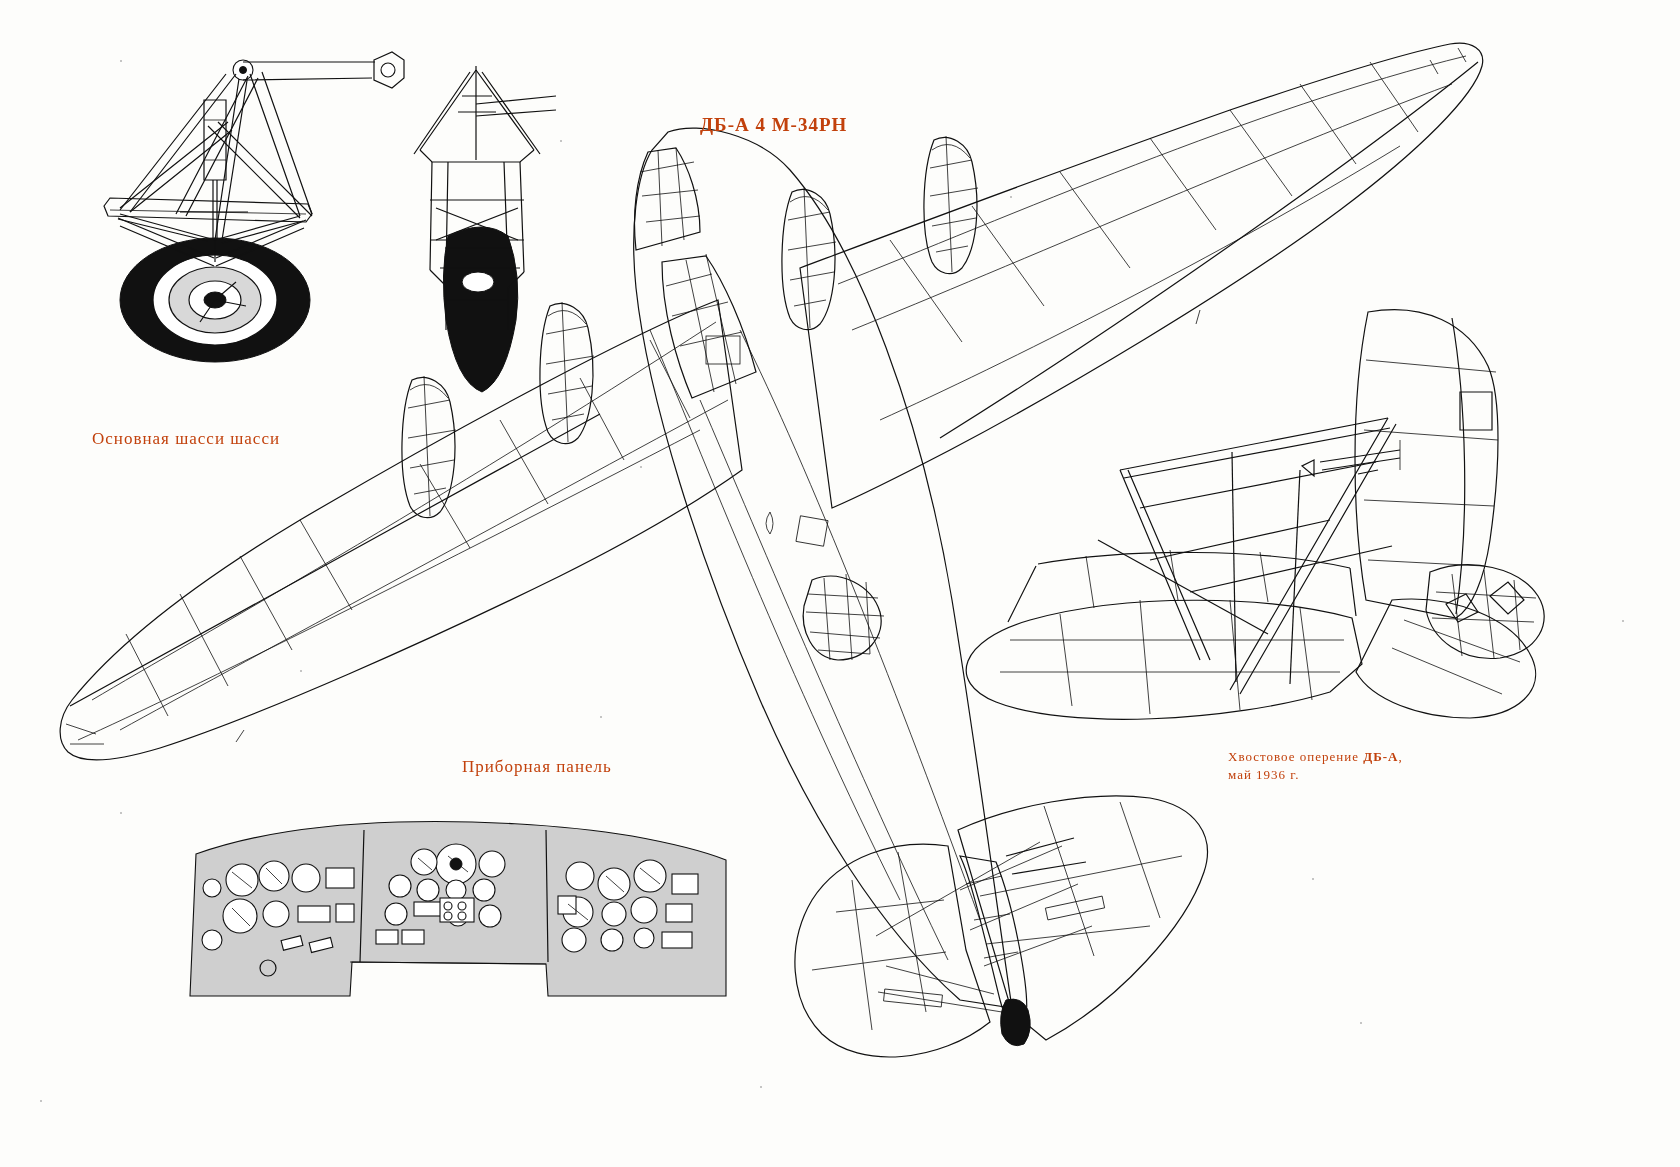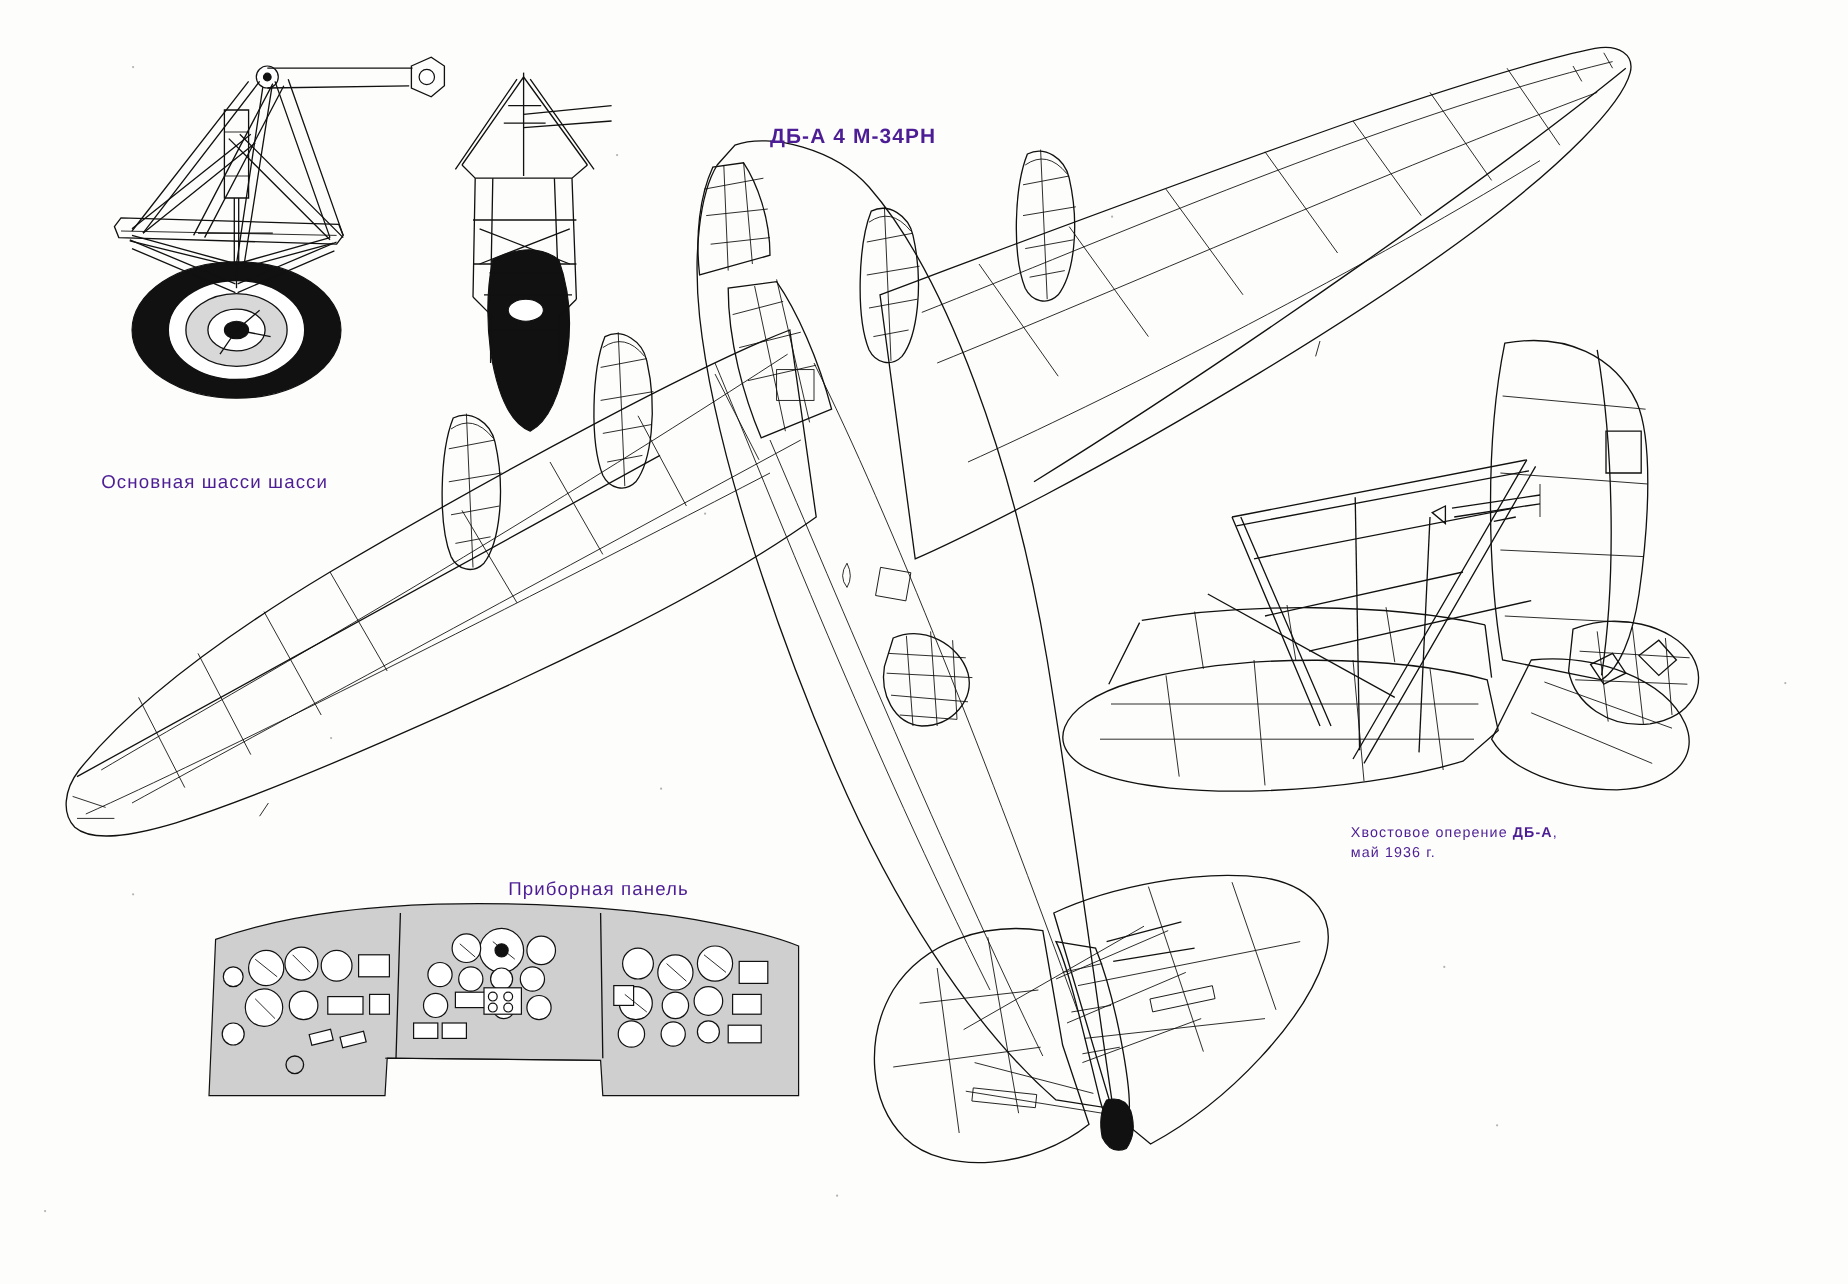--- a/index.html
+++ b/index.html
@@ -5,28 +5,28 @@
   html,body{margin:0;padding:0;background:#ffffff;}
   body{font-family:"DejaVu Sans Mono", monospace;}
   #sheet{
     position:relative;
     width:1680px;height:1167px;
     background:#fdfdfb;
     overflow:hidden;
   }
   .lbl{
     position:absolute;
-    font-family:Liberation Sans, sans-serif;
-    color:#4c1d95;
+    font-family:Liberation Serif, serif;
+    color:#c2410c;
     white-space:pre;
     line-height:1.35;
   }
   .t-title{left:700px;top:112px;font-size:19px;font-weight:bold;letter-spacing:1px;}
   .t-gear{left:92px;top:428px;font-size:17px;letter-spacing:1px;}
-  .t-panel{left:462px;top:798px;font-size:17px;letter-spacing:1px;}
+  .t-panel{left:462px;top:756px;font-size:17px;letter-spacing:1px;}
   .t-tail{left:1228px;top:748px;font-size:13px;letter-spacing:1px;}
   .t-tail b{font-weight:bold;}
   svg{position:absolute;left:0;top:0;}
   .ln{fill:none;stroke:#111;stroke-width:1.2;}
   .ln-t{fill:none;stroke:#111;stroke-width:0.8;}
   .fillk{fill:#111;stroke:#111;stroke-width:1;}
   .fillw{fill:#fff;stroke:#111;stroke-width:1.1;}
   .fillg{fill:#cfcfcf;stroke:#111;stroke-width:1.1;}
   .noise{position:absolute;width:2px;height:2px;background:#777;border-radius:50%;opacity:.55;}
 </style>

